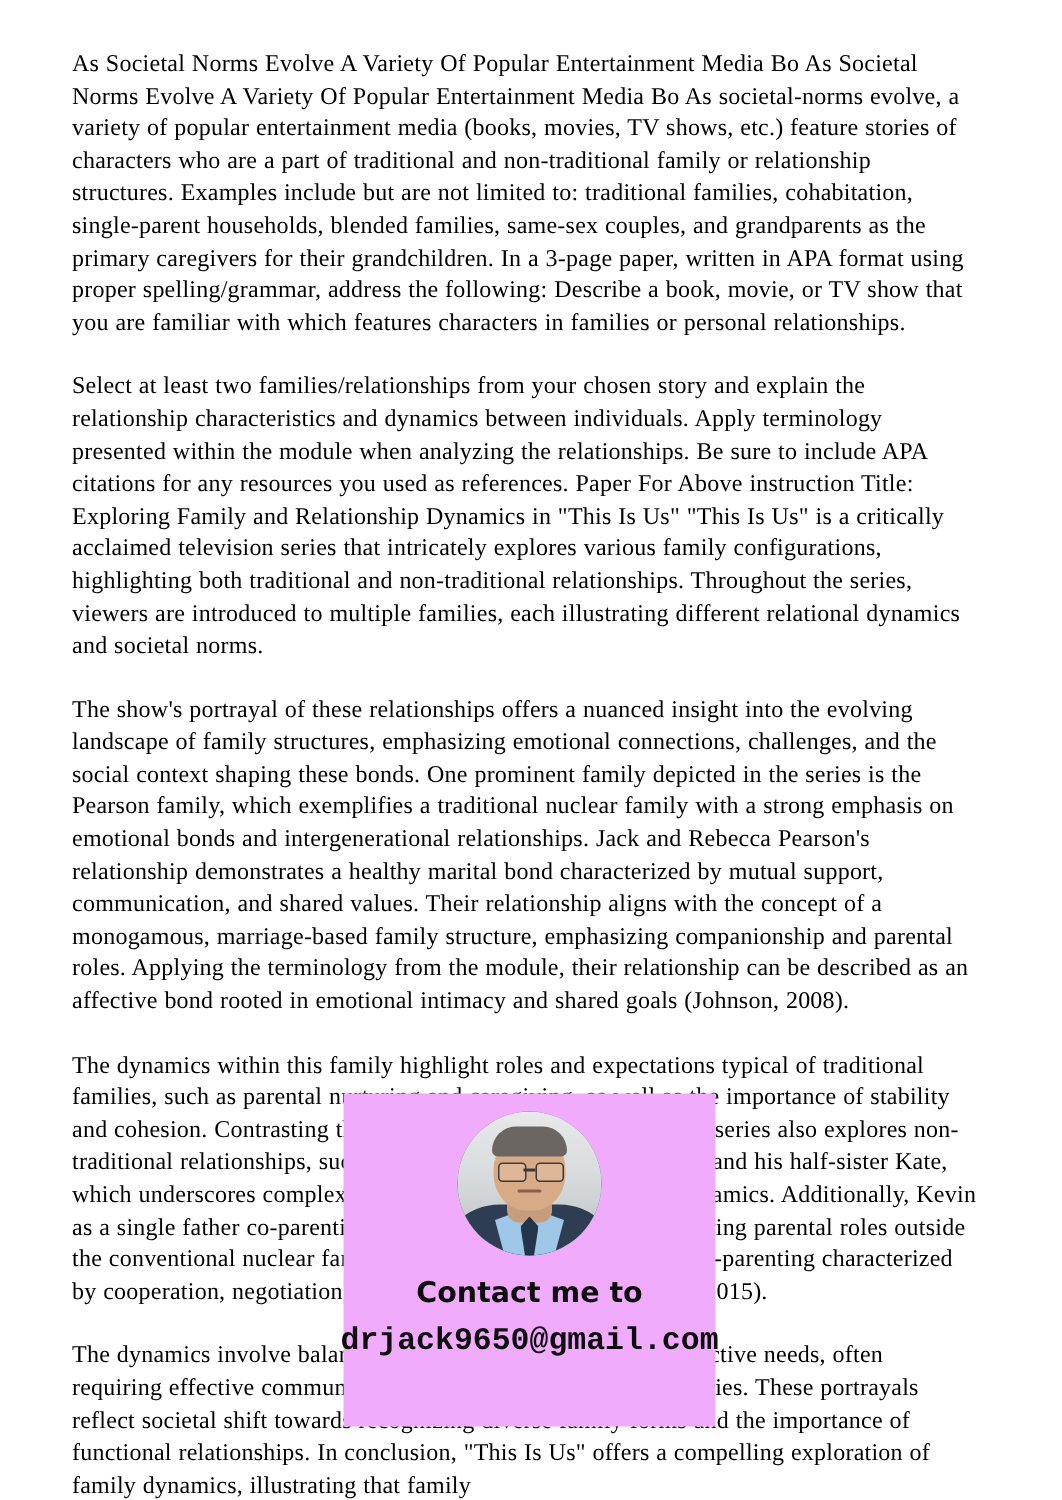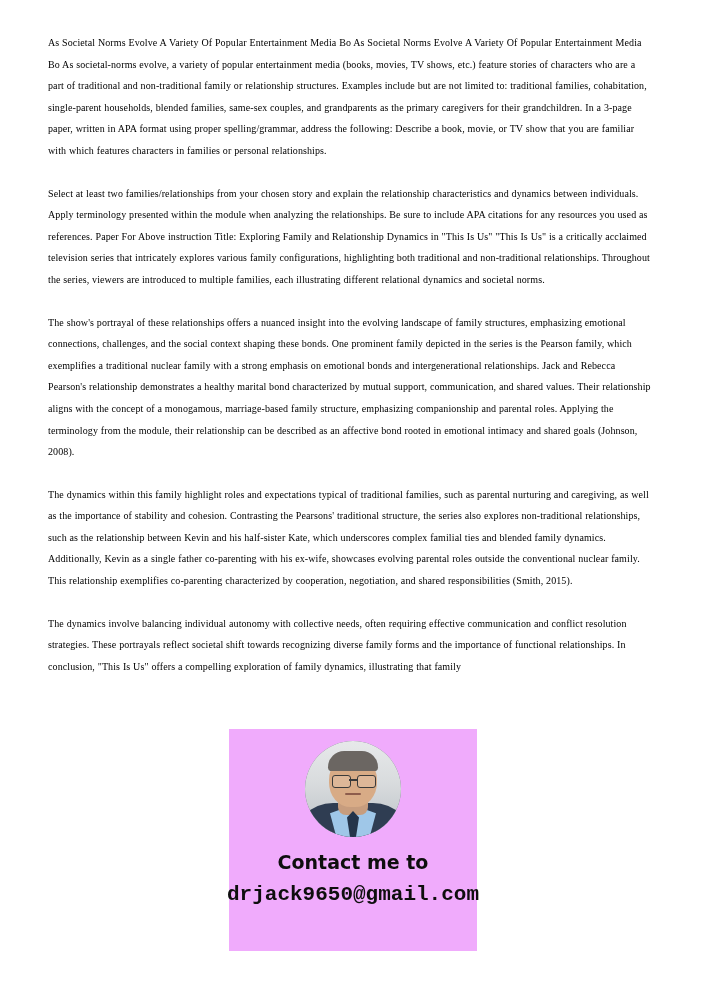--- a/index.html
+++ b/index.html
@@ -18,21 +18,21 @@
   #doc {
     position: absolute;
     left: 0;
     top: 0;
     width: 708px;
     height: 1000px;
     box-sizing: border-box;
     padding: 32px 55px 0 48px;
   }
   .para {
-    font-size: 10px;
+    font-size: 16px;
     line-height: 21.6px;
     text-align: left;
     margin: 0 0 21px 0;
     letter-spacing: 0.01em;
     word-spacing: 0.02em;
   }
   .para:last-child { margin-bottom: 0; }
 
   
   #overlay {

